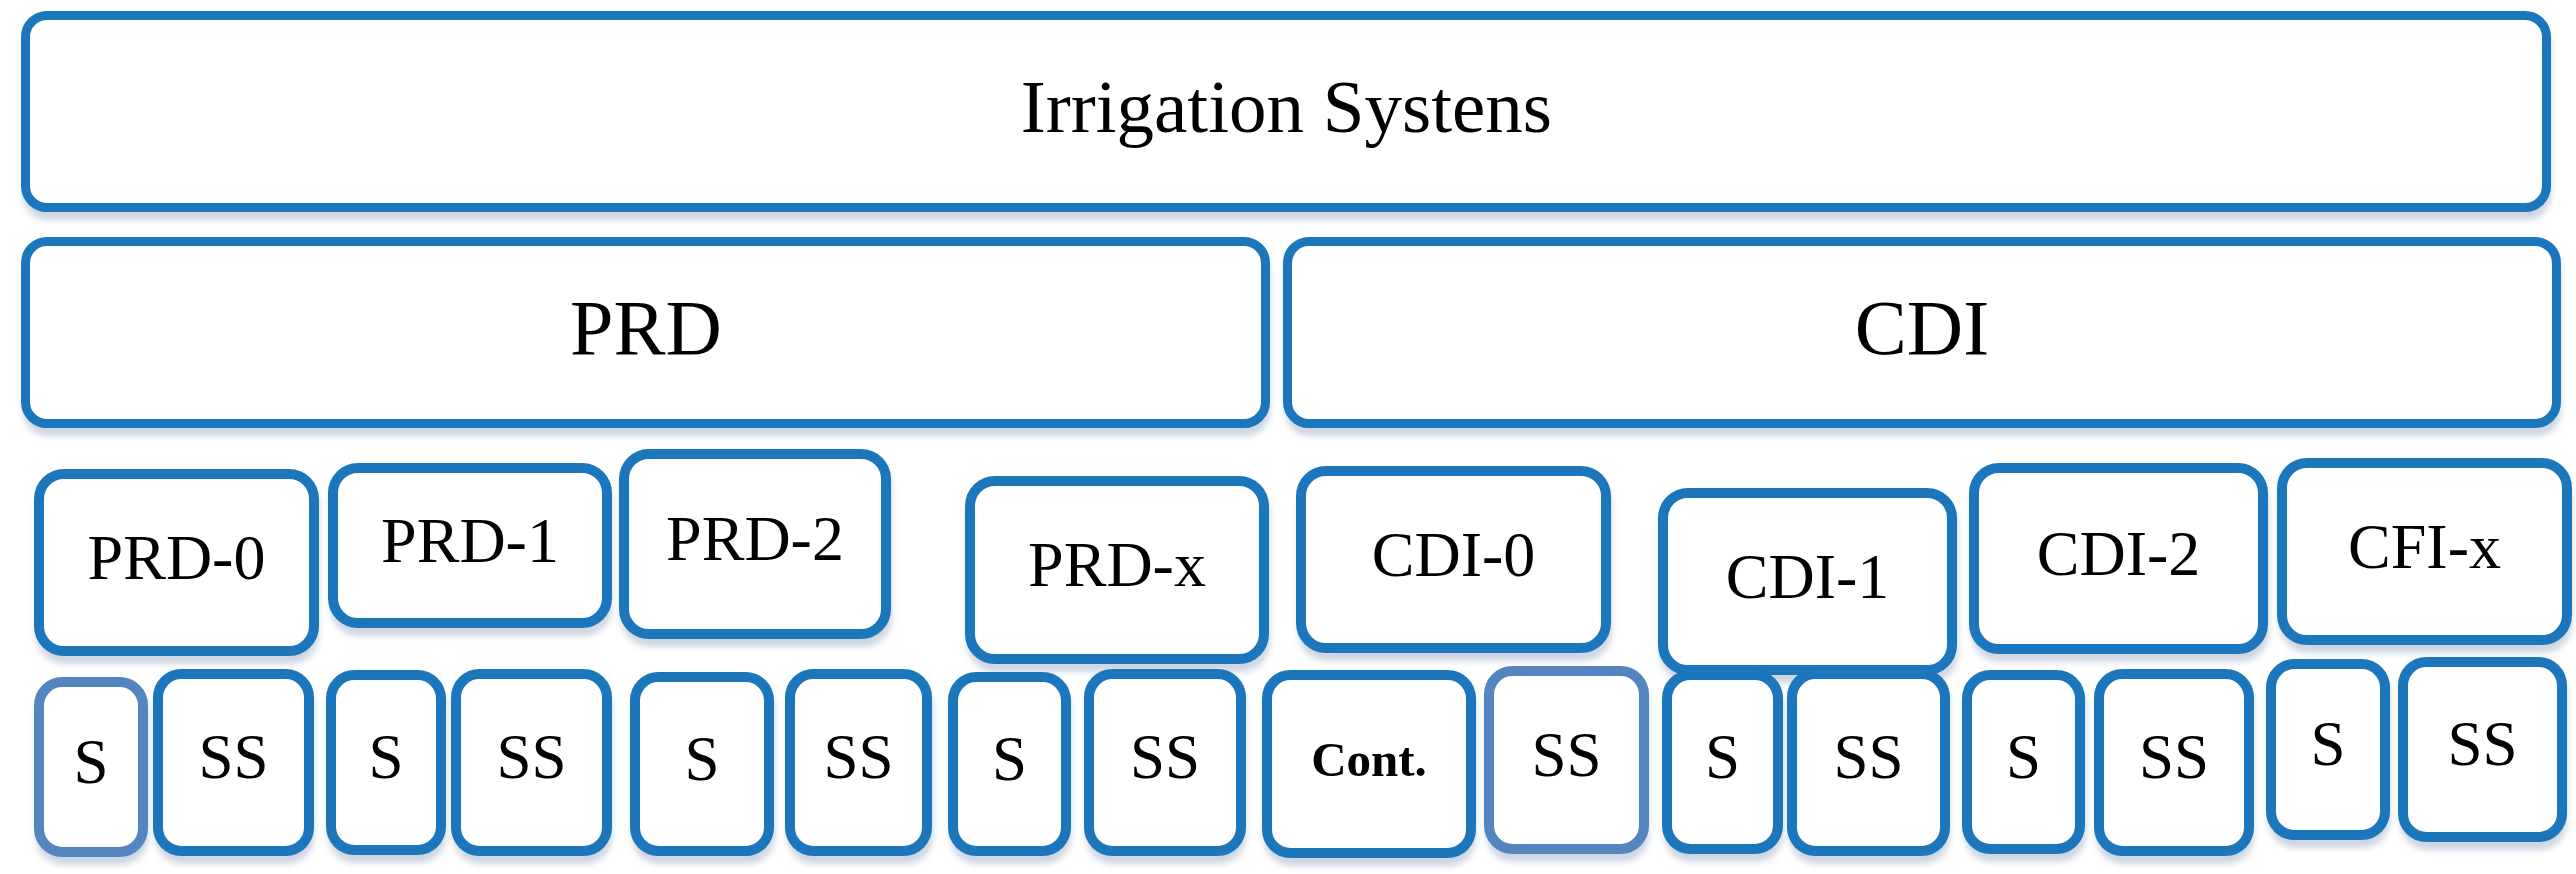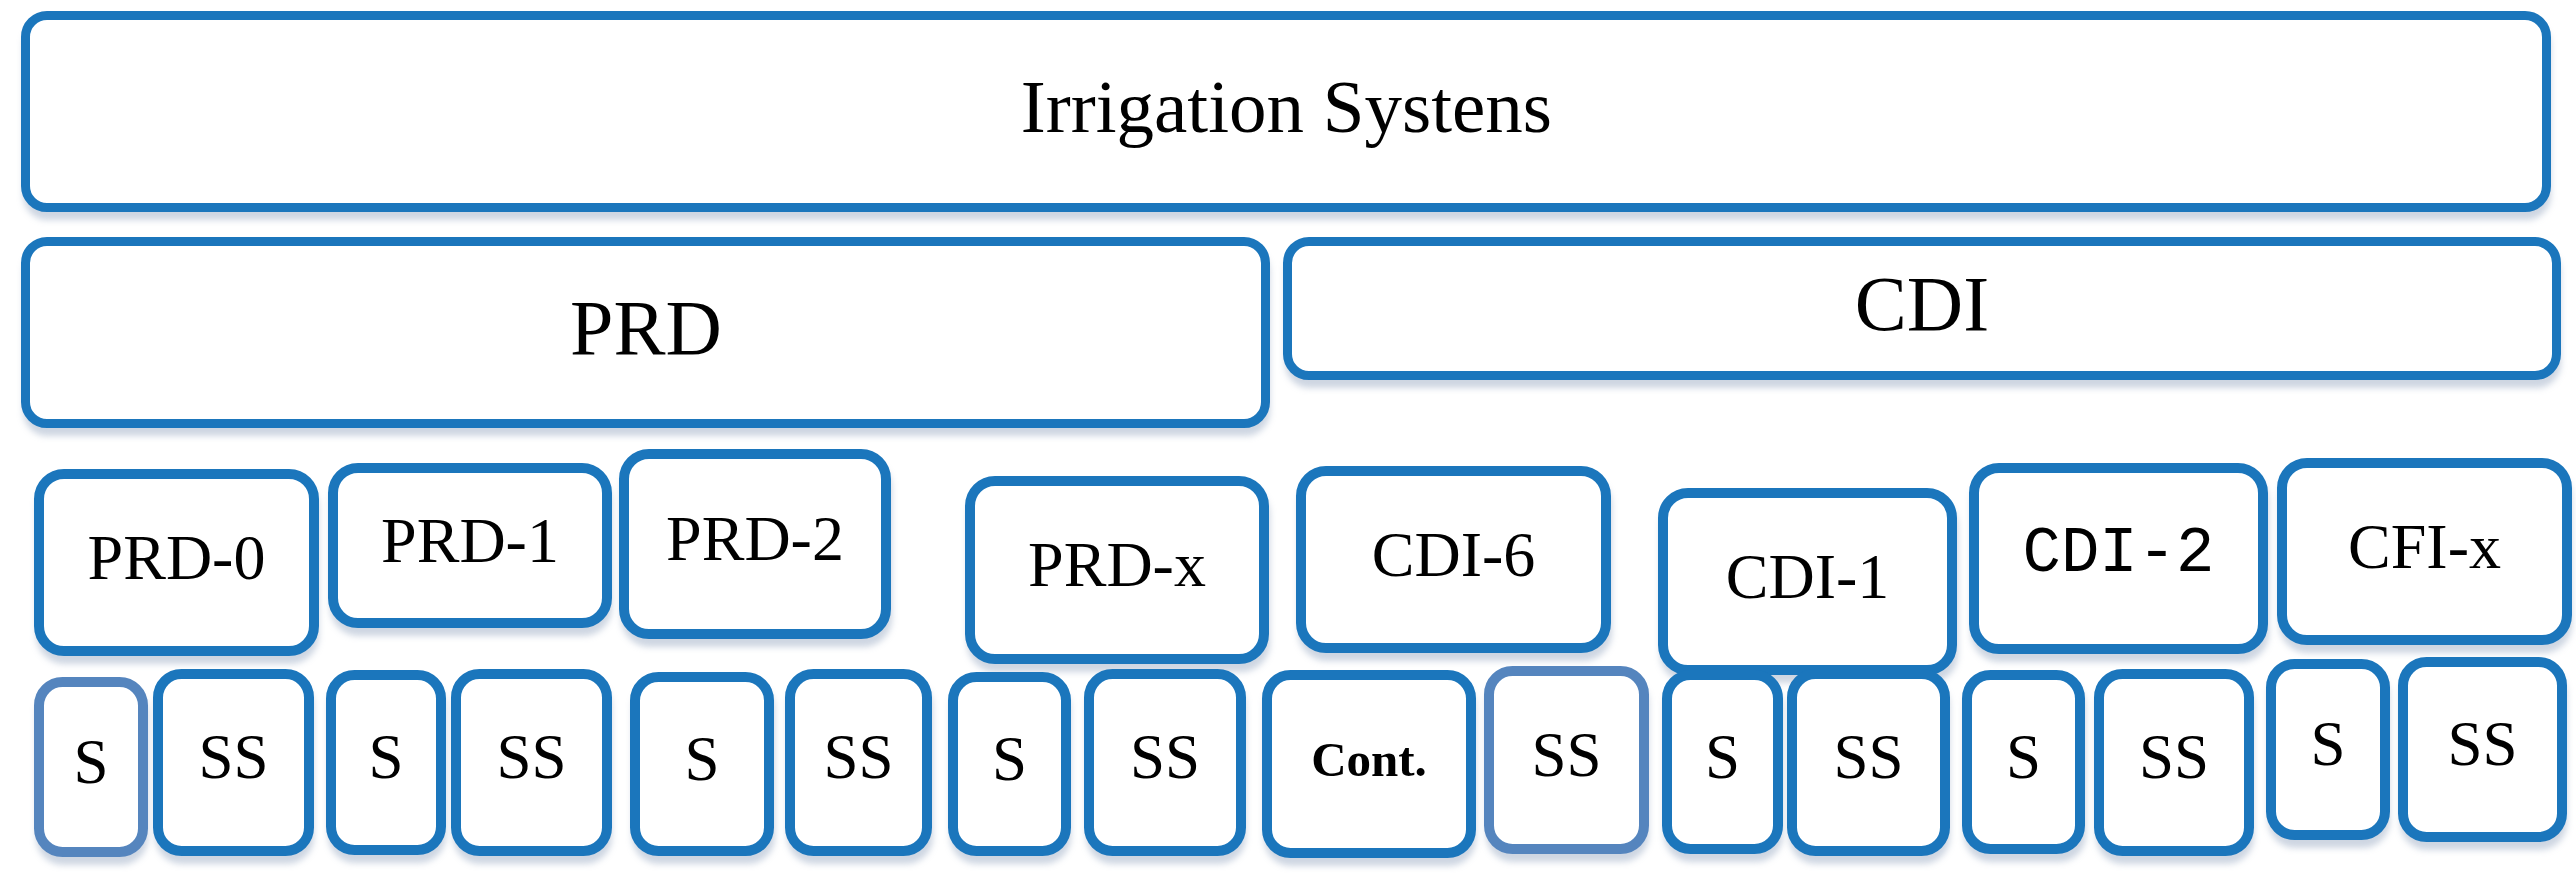--- a/index.html
+++ b/index.html
@@ -53,43 +53,43 @@
 
 <div class="stage">
 
   <div class="bx lv1" style="left:21.4px; top:11.4px; width:2530px; height:201px;">
     <span class="lbl">Irrigation Systens</span>
   </div>
 
   <div class="bx lv2" style="left:21.4px; top:237px; width:1249px; height:191px;">
     <span class="lbl">PRD</span>
   </div>
-  <div class="bx lv2" style="left:1283px; top:237px; width:1278px; height:143px;">
+  <div class="bx lv2" style="left:1283px; top:237px; width:1278px; height:191px;">
     <span class="lbl">CDI</span>
   </div>
 
   <div class="bx lv3" style="left:34px; top:469px; width:285px; height:187px;">
     <span class="lbl">PRD-0</span>
   </div>
   <div class="bx lv3" style="left:328px; top:463px; width:284px; height:165px;">
     <span class="lbl">PRD-1</span>
   </div>
   <div class="bx lv3" style="left:619px; top:449px; width:272px; height:190px;">
     <span class="lbl">PRD-2</span>
   </div>
   <div class="bx lv3" style="left:965px; top:476px; width:304px; height:188px;">
     <span class="lbl">PRD-x</span>
   </div>
   <div class="bx lv3" style="left:1296px; top:466px; width:315px; height:187px;">
-    <span class="lbl">CDI-6</span>
+    <span class="lbl">CDI-0</span>
   </div>
   <div class="bx lv3" style="left:1658px; top:488px; width:299px; height:187px;">
     <span class="lbl">CDI-1</span>
   </div>
-  <div class="bx lv3" style="left:1969px; top:463px; width:299px; height:191px;font-family:Liberation Mono, monospace;">
+  <div class="bx lv3" style="left:1969px; top:463px; width:299px; height:191px;">
     <span class="lbl">CDI-2</span>
   </div>
   <div class="bx lv3" style="left:2277px; top:458px; width:295px; height:187px;">
     <span class="lbl">CFI-x</span>
   </div>
 
   <div class="bx lv4 light" style="left:34px; top:677px; width:114px; height:180px;">
     <span class="lbl">S</span>
   </div>
   <div class="bx lv4" style="left:153px; top:669px; width:161px; height:187px;">

